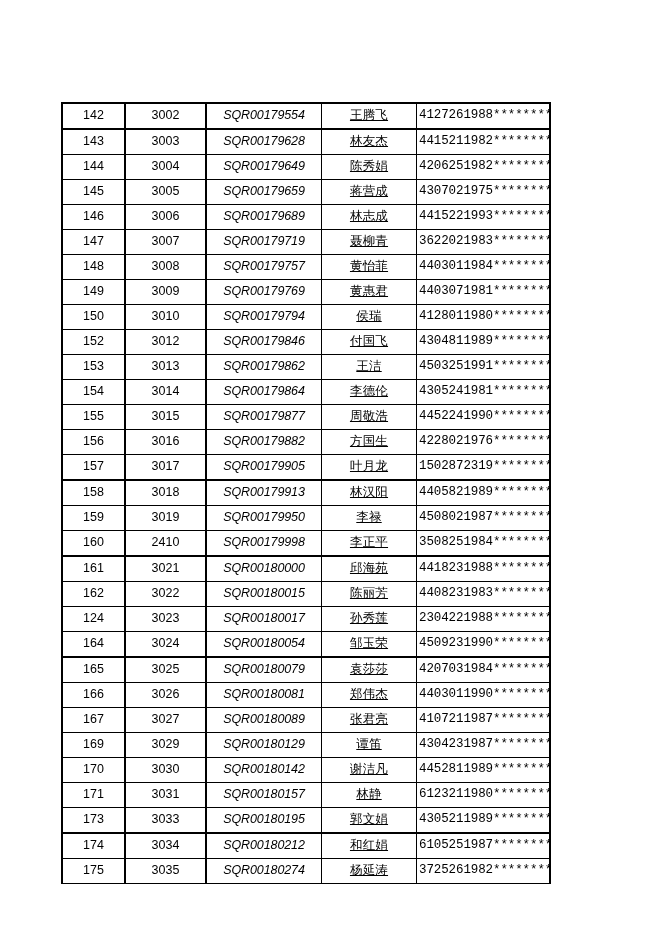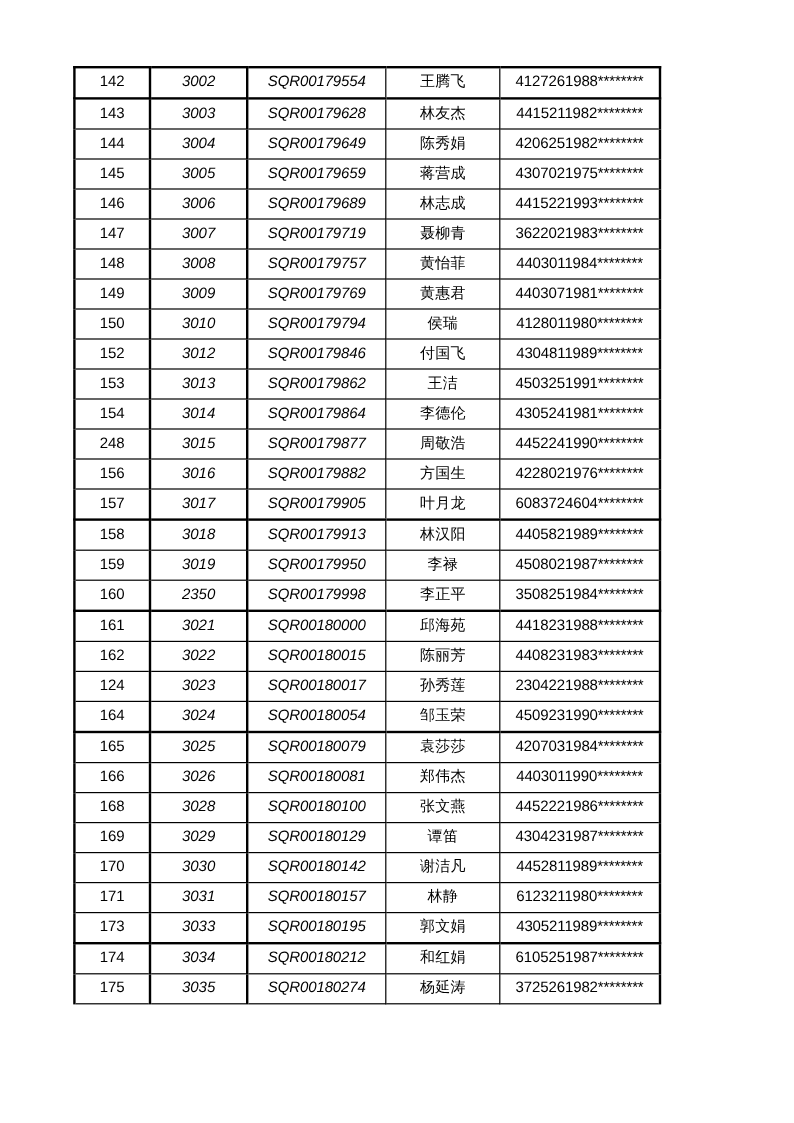--- a/index.html
+++ b/index.html
@@ -24,44 +24,45 @@
   .sheet {
     position: absolute;
     left: 61px;
     top: 55px;
     width: 460px;
   }
   table.grid {
     border-collapse: collapse;
     table-layout: fixed;
     width: 460px;
+    margin-top: 47px;
   }
   table.grid td {
     border: 1px solid #000000;
     height: 24px;
     padding: 0 2px;
     text-align: center;
     vertical-align: middle;
     font-size: 12.5px;
     line-height: 1.05;
     white-space: nowrap;
     overflow: hidden;
     background: #ffffff;
   }
   
   td.c-seq   { width: 57px; }
   td.c-code  { width: 75px; }
   td.c-sqr   { width: 110px; }
-  td.c-name  { width: 90px; }
+  td.c-name  { width: 90px; text-decoration: underline; }
   td.c-idno  { width: 128px; }
 
   
   tr.row td.c-seq  { border-left: 2.2px solid #000000; border-right: 2.2px solid #000000; }
-  tr.row td.c-code { border-right: 2.2px solid #000000; font-style: italic; }
-  tr.row td.c-idno { border-right: 2.2px solid #000000; }
+  tr.row td.c-code { border-right: 2.2px solid #000000; }
+  tr.row td.c-idno { border-right: 2.2px solid #000000; font-family: Liberation Mono, monospace; }
 
   
   tr.thick-top td    { border-top: 2.2px solid #000000; }
   tr.thick-bottom td { border-bottom: 2.2px solid #000000; }
 
   td.c-name  { font-size: 12.5px; letter-spacing: 0.2px; }
   td.c-idno  { font-size: 12.5px; letter-spacing: -0.1px; }
   td.c-sqr   { letter-spacing: -0.1px; font-style: italic; }
 </style>
 </head>
@@ -149,57 +150,57 @@
             <td class="c-idno">4503251991********</td>
           </tr>
           <tr class="row">
             <td class="c-seq">154</td>
             <td class="c-code">3014</td>
             <td class="c-sqr">SQR00179864</td>
             <td class="c-name">李德伦</td>
             <td class="c-idno">4305241981********</td>
           </tr>
           <tr class="row">
-            <td class="c-seq">248</td>
+            <td class="c-seq">155</td>
             <td class="c-code">3015</td>
             <td class="c-sqr">SQR00179877</td>
             <td class="c-name">周敬浩</td>
             <td class="c-idno">4452241990********</td>
           </tr>
           <tr class="row">
             <td class="c-seq">156</td>
             <td class="c-code">3016</td>
             <td class="c-sqr">SQR00179882</td>
             <td class="c-name">方国生</td>
             <td class="c-idno">4228021976********</td>
           </tr>
           <tr class="row thick-bottom">
             <td class="c-seq">157</td>
             <td class="c-code">3017</td>
             <td class="c-sqr">SQR00179905</td>
             <td class="c-name">叶月龙</td>
-            <td class="c-idno">6083724604********</td>
+            <td class="c-idno">1502872319********</td>
           </tr>
           <tr class="row">
             <td class="c-seq">158</td>
             <td class="c-code">3018</td>
             <td class="c-sqr">SQR00179913</td>
             <td class="c-name">林汉阳</td>
             <td class="c-idno">4405821989********</td>
           </tr>
           <tr class="row">
             <td class="c-seq">159</td>
             <td class="c-code">3019</td>
             <td class="c-sqr">SQR00179950</td>
             <td class="c-name">李禄</td>
             <td class="c-idno">4508021987********</td>
           </tr>
           <tr class="row thick-bottom">
             <td class="c-seq">160</td>
-            <td class="c-code">2350</td>
+            <td class="c-code">2410</td>
             <td class="c-sqr">SQR00179998</td>
             <td class="c-name">李正平</td>
             <td class="c-idno">3508251984********</td>
           </tr>
           <tr class="row">
             <td class="c-seq">161</td>
             <td class="c-code">3021</td>
             <td class="c-sqr">SQR00180000</td>
             <td class="c-name">邱海苑</td>
             <td class="c-idno">4418231988********</td>
@@ -233,25 +234,25 @@
             <td class="c-idno">4207031984********</td>
           </tr>
           <tr class="row">
             <td class="c-seq">166</td>
             <td class="c-code">3026</td>
             <td class="c-sqr">SQR00180081</td>
             <td class="c-name">郑伟杰</td>
             <td class="c-idno">4403011990********</td>
           </tr>
           <tr class="row">
-            <td class="c-seq">168</td>
-            <td class="c-code">3028</td>
-            <td class="c-sqr">SQR00180100</td>
-            <td class="c-name">张文燕</td>
-            <td class="c-idno">4452221986********</td>
+            <td class="c-seq">167</td>
+            <td class="c-code">3027</td>
+            <td class="c-sqr">SQR00180089</td>
+            <td class="c-name">张君亮</td>
+            <td class="c-idno">4107211987********</td>
           </tr>
           <tr class="row">
             <td class="c-seq">169</td>
             <td class="c-code">3029</td>
             <td class="c-sqr">SQR00180129</td>
             <td class="c-name">谭笛</td>
             <td class="c-idno">4304231987********</td>
           </tr>
           <tr class="row">
             <td class="c-seq">170</td>

